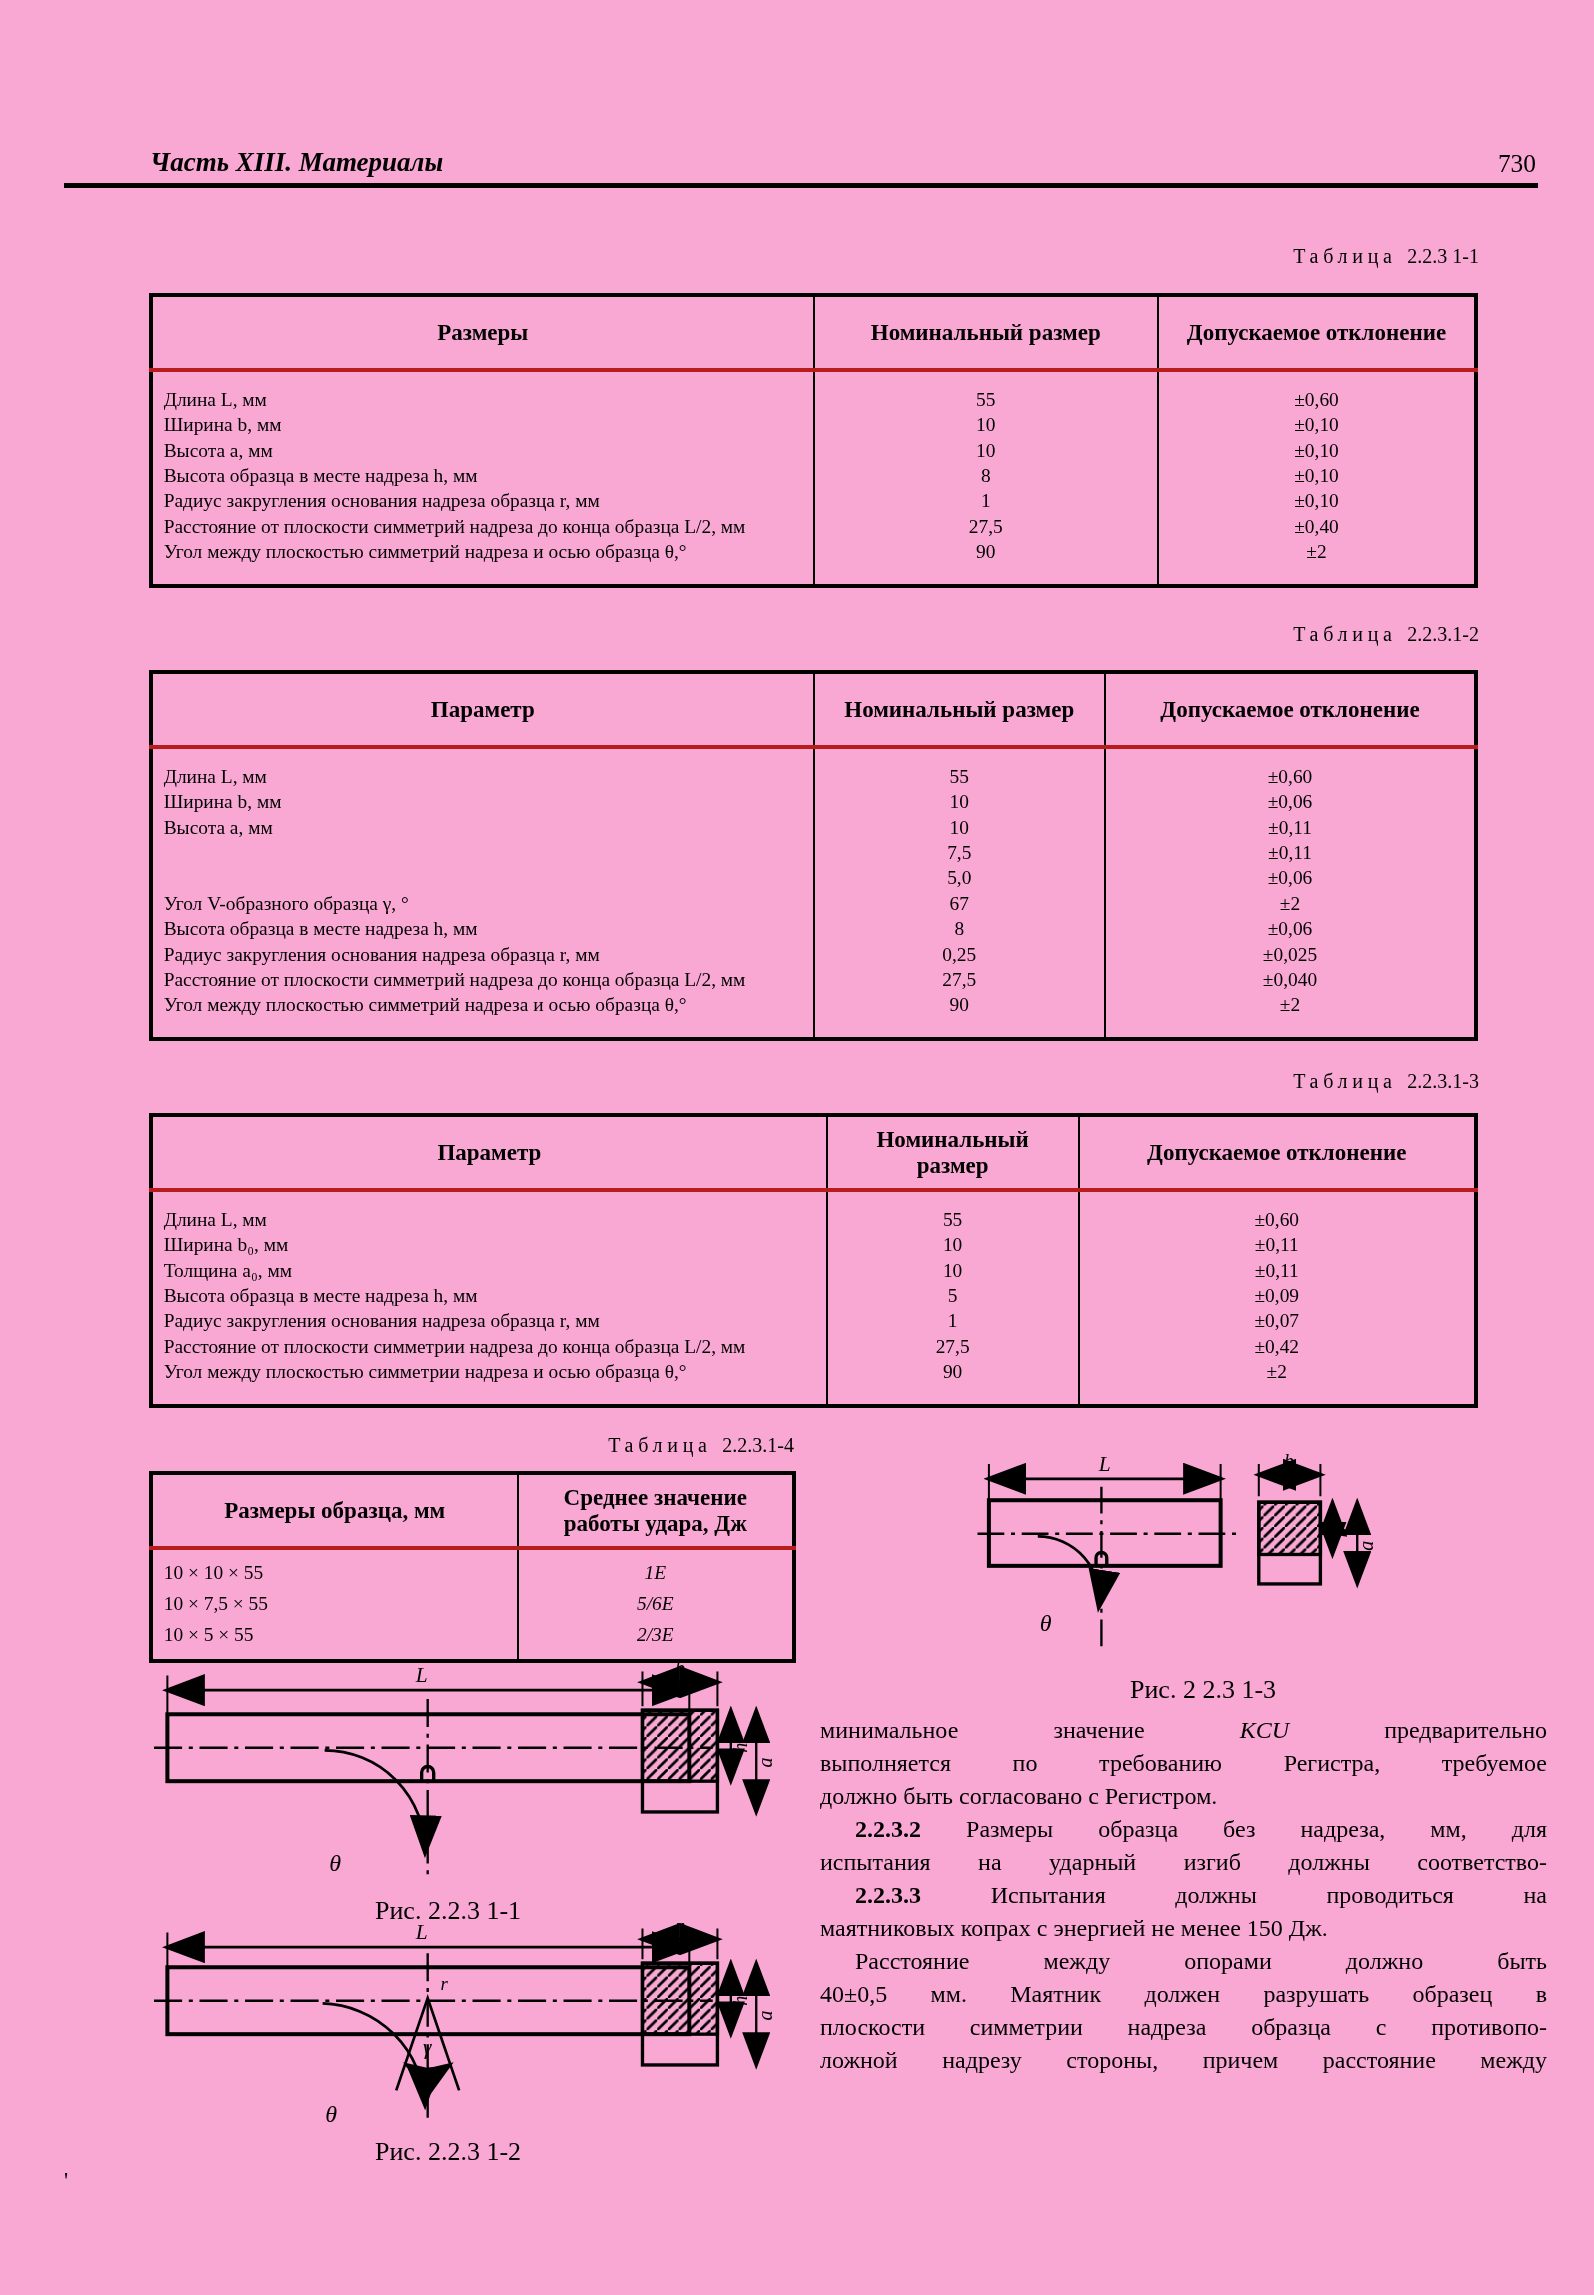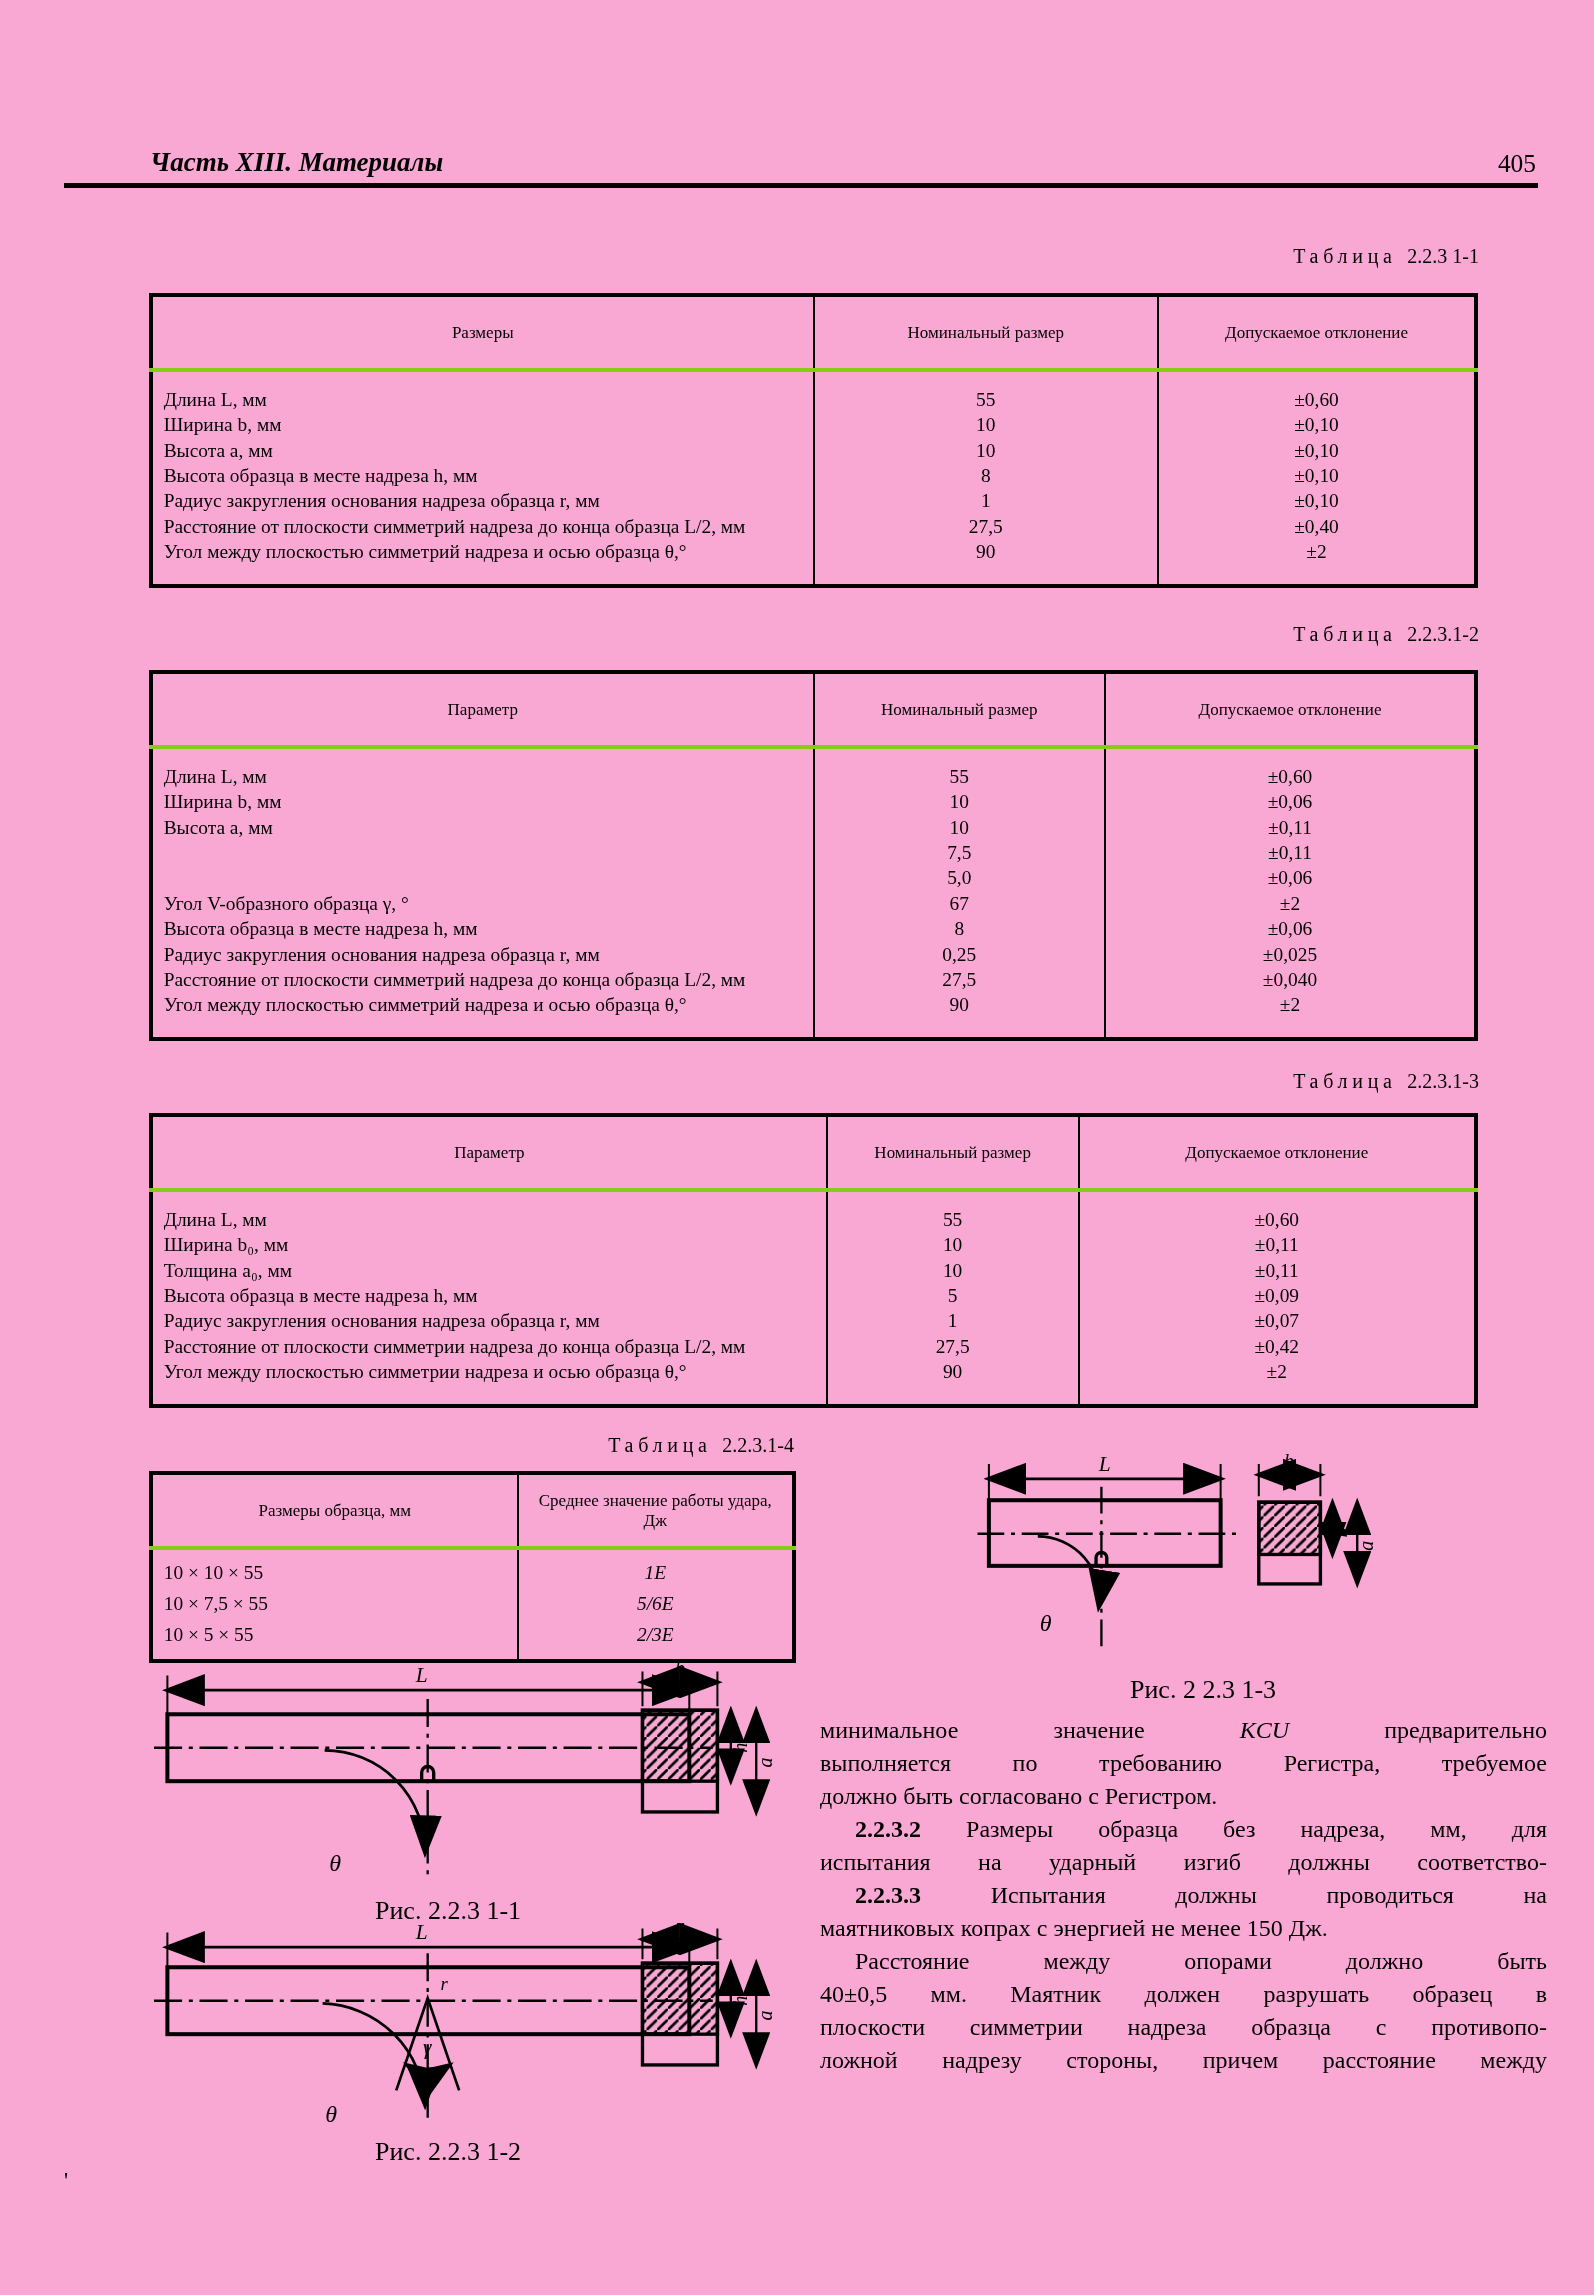--- a/index.html
+++ b/index.html
@@ -11,21 +11,21 @@
   .hdr-page{position:absolute;right:58px;top:149px;font-size:25.4px;}
   .hdr-rule{position:absolute;left:64px;top:183px;width:1474px;height:5.4px;background:#000;}
 
   
   .tbl-title{position:absolute;font-size:20px;white-space:nowrap;}
   .tbl-title .sp{letter-spacing:4.7px;margin-right:10.7px;}
 
   
   .tblwrap{position:absolute;}
   table.tbl{border-collapse:collapse;table-layout:fixed;width:100%;border:4px solid #000;}
-  table.tbl th{border-bottom:4px solid #84cc16;font-weight:normal;font-size:17px;
+  table.tbl th{border-bottom:4px solid #b91c1c;font-weight:bold;font-size:23px;
                text-align:center;vertical-align:middle;padding:4px 12px;}
   table.tbl td{font-size:19.4px;line-height:25.4px;vertical-align:top;padding:0 6.7px 0 10.7px;}
   table.tbl th + th, table.tbl td + td{border-left:2px solid #000;}
   table.tbl td.c{text-align:center;padding:0 2.7px;}
   table.tbl tr.first td{padding-top:14.7px;}
   table.tbl tr.last td{padding-bottom:19px;}
   table.tbl th{height:63px;}
   table.t4 td{line-height:31px;}
   table.t4 tr.first td{padding-top:6.7px;}
   table.t4 tr.last td{padding-bottom:9.4px;}
@@ -45,21 +45,21 @@
   .it{font-style:italic;}
 
   .stray{position:absolute;left:64px;top:2168px;font-size:23px;}
 </style>
 </head>
 <body>
 
 <div class="page">
 
   <div class="hdr-title">Часть XIII. Материалы</div>
-  <div class="hdr-page">405</div>
+  <div class="hdr-page">730</div>
   <div class="hdr-rule"></div>
 
   <div class="tbl-title" style="top:245px;right:115px;">
     <span class="sp">Таблица</span><span>2.2.3 1-1</span>
   </div>
   <div class="tblwrap" style="left:149px;top:293px;width:1329px;">
     <table class="tbl">
       <colgroup>
           <col style="width:50%">
           <col style="width:26%">

